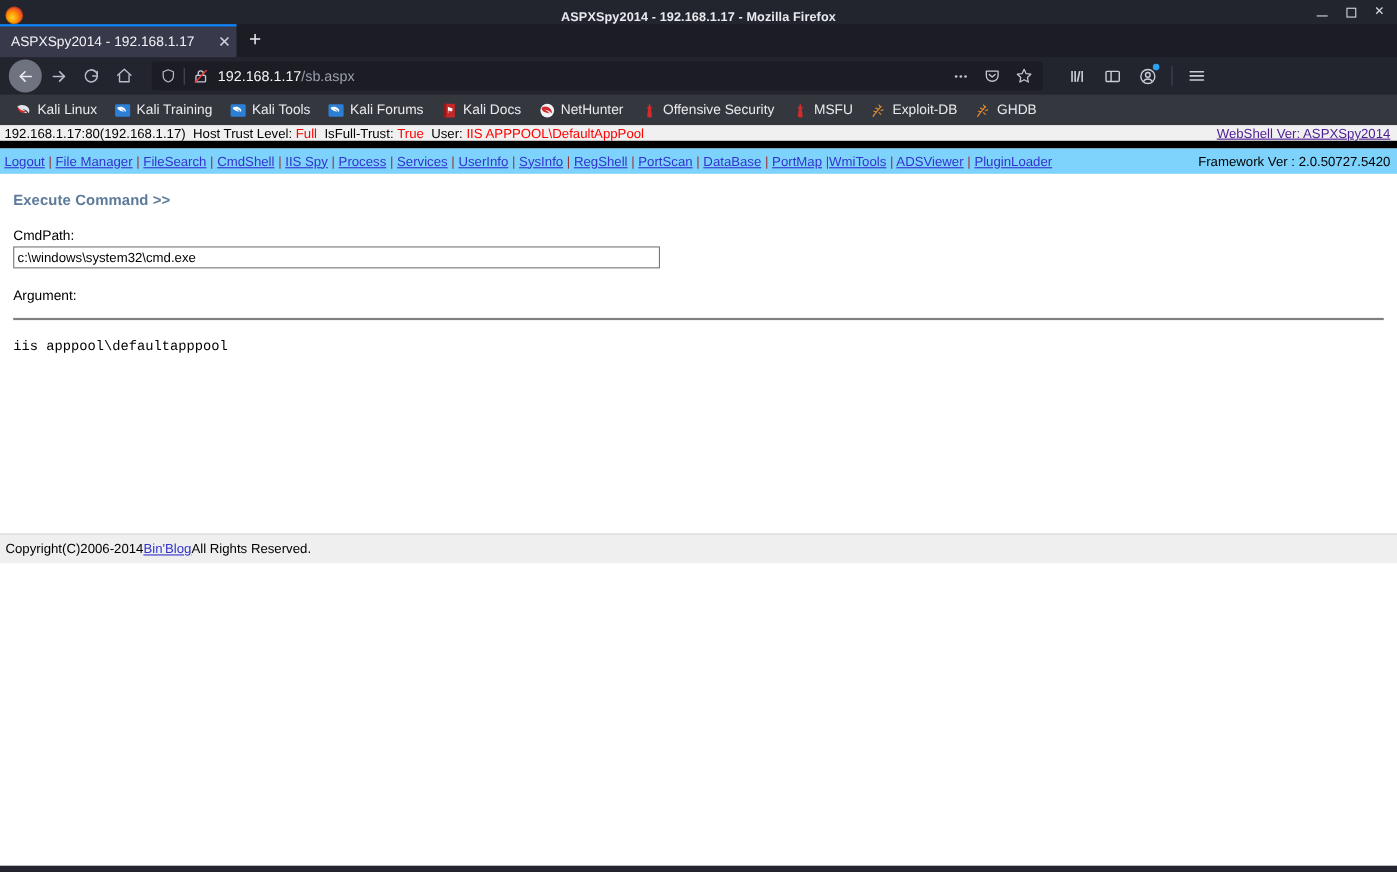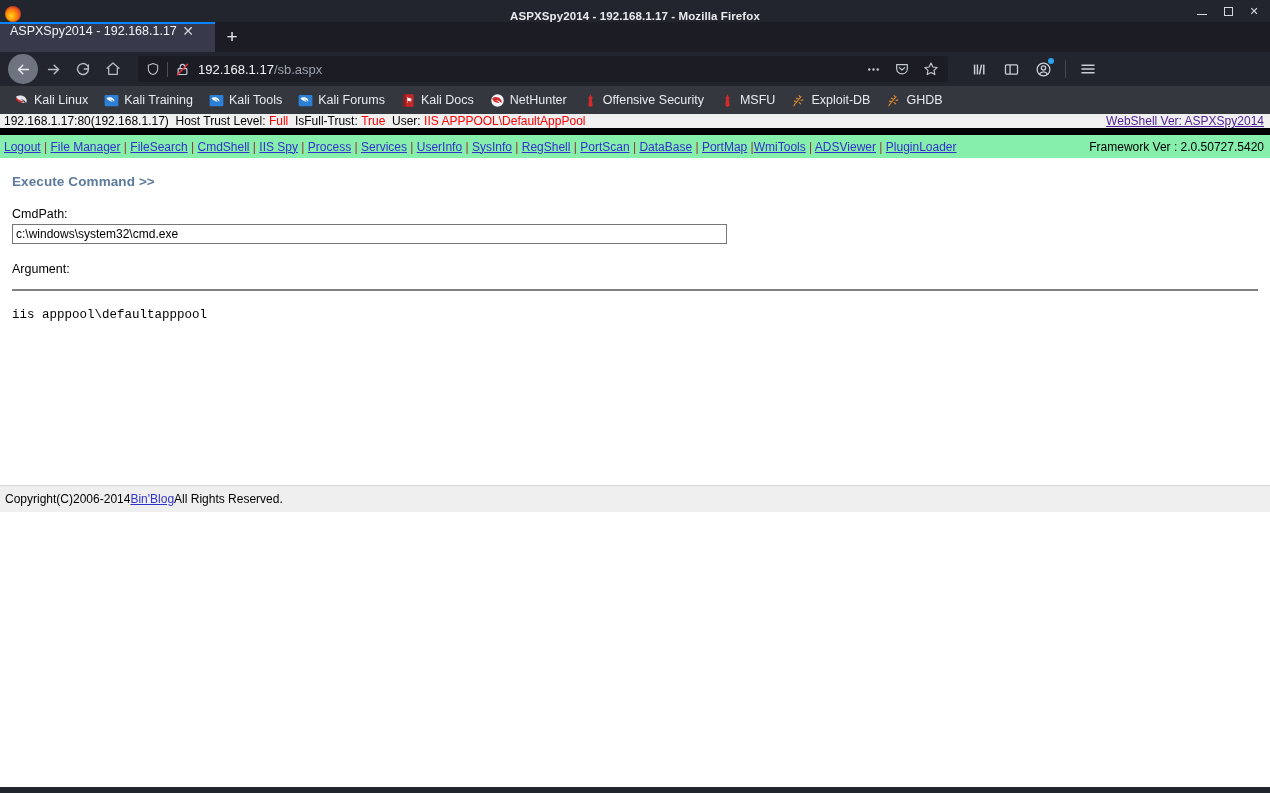--- a/index.html
+++ b/index.html
@@ -42,22 +42,22 @@
   .wb-min { border-bottom:1.5px solid #d5d7de; height:7px; width:10px; }
   .wb-max { border:1.5px solid #d5d7de; width:9px; height:9px; }
 
   .tabstrip {
     height:30px; background:#1c1d24;
     display:flex; align-items:flex-end;
   }
   .tab {
     width:215px; height:30px; background:#38394a;
     border-top:2px solid #0a84ff;
-    display:flex; align-items:flex-start;
-    padding:0 18px 0 10px; color:#f2f3f6; font-size:12.5px;
+    display:flex; align-items:center;
+    padding:0 2px 0 10px; color:#f2f3f6; font-size:12.5px;
     position:relative;
   }
   .tab-title { flex:1; white-space:nowrap; overflow:hidden; text-overflow:ellipsis; }
   .tab-close { color:#cfd2da; font-size:14px; line-height:1; padding:0 3px; }
   .newtab {
     width:34px; height:30px; color:#e6e8ee; font-size:19px;
     display:flex; align-items:center; justify-content:center;
   }
 
   .navbar {
@@ -120,37 +120,37 @@
     background:#f0f0f0; border-bottom:7px solid #000000;
     height:21px; display:flex; align-items:flex-start;
     padding:0 6px 0 4px; font-size:12px; color:#000;
   }
   .info-left { display:flex; align-items:center; gap:0; flex:1; white-space:nowrap; }
   .info-left .k { color:#000; }
   .info-left .v { color:#ff0000; }
   .info-right a { color:#4c1d95; font-size:12px; text-decoration:underline; }
 
   .menu-bar {
-    background:#86efac; height:23px;
+    background:#7dd3fc; height:23px;
     display:flex; align-items:center; padding:0 6px 0 4px;
     font-size:12px;
   }
   .menu-left { flex:1; white-space:nowrap; }
   .menu-left a { color:#3333cc; text-decoration:underline; }
   .menu-left .sep { color:#993333; }
   .menu-right { color:#000; font-size:12px; white-space:nowrap; }
 
   .content { padding:0 12px; }
   .section-title {
     color:#5c7a99; font-size:13.5px; font-weight:bold;
     margin:16px 0 0 0; letter-spacing:.1px;
   }
   .field-label { font-size:12.5px; color:#000; margin:18px 0 3px 0; }
   .text-input {
-    width:715px; height:20px;
+    width:588px; height:20px;
     border:1px solid #767676; background:#fff;
     font-family:"Liberation Sans", sans-serif; font-size:12px;
     padding:1px 3px; color:#000; outline:none;
     display:block;
   }
   .row-inline { display:flex; align-items:flex-start; gap:8px; }
   .submit-btn {
     background:#4d4d4d; color:#ffffff;
     font-family:"Liberation Sans", sans-serif; font-size:12px;
     border:2px outset #b9b9b9;

